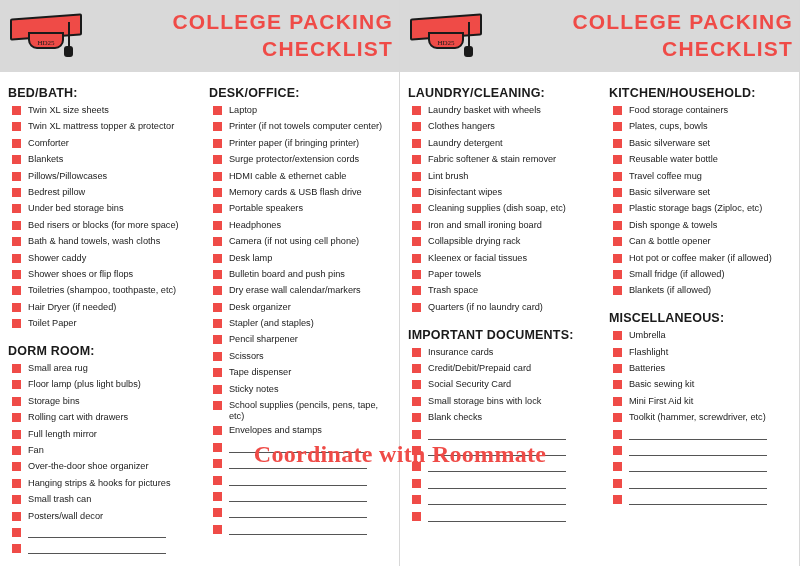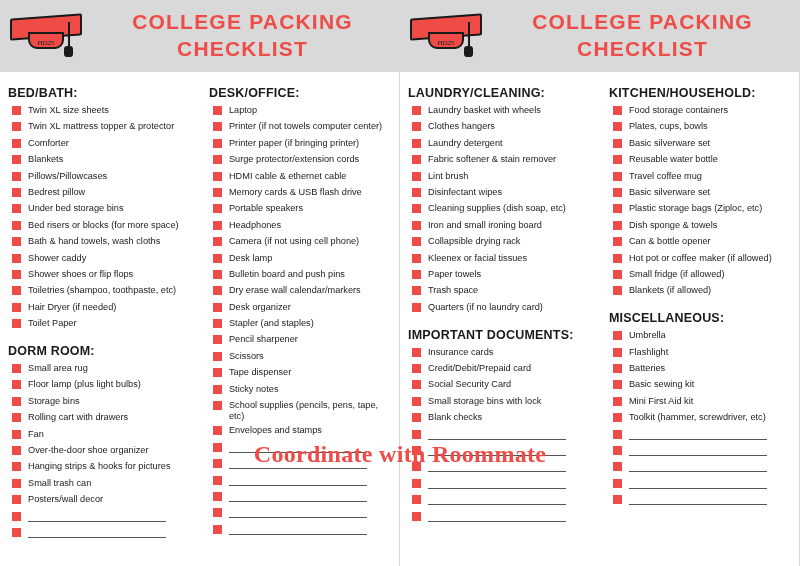--- a/index.html
+++ b/index.html
@@ -76,21 +76,21 @@
   }
   .tassel-ball {
     position: absolute;
     left: 56px; top: 40px;
     width: 9px; height: 11px;
     background: #1a1a1a;
     border-radius: 3px;
   }
   .title {
     flex: 1;
-    text-align: center;
+    text-align: right;
     color: #ef4b47;
     font-family: "Liberation Sans", sans-serif;
     font-weight: bold;
     font-size: 21px;
     letter-spacing: 1.2px;
     line-height: 1.28;
     padding-right: 6px;
     text-transform: uppercase;
   }
 
@@ -249,20 +249,24 @@
           <li>
               <span class="box"></span>
               <span class="txt">Storage bins</span>
             </li>
           <li>
               <span class="box"></span>
               <span class="txt">Rolling cart with drawers</span>
             </li>
           <li>
               <span class="box"></span>
+              <span class="txt">Full length mirror</span>
+            </li>
+          <li>
+              <span class="box"></span>
               <span class="txt">Fan</span>
             </li>
           <li>
               <span class="box"></span>
               <span class="txt">Over-the-door shoe organizer</span>
             </li>
           <li>
               <span class="box"></span>
               <span class="txt">Hanging strips &amp; hooks for pictures</span>
             </li>

